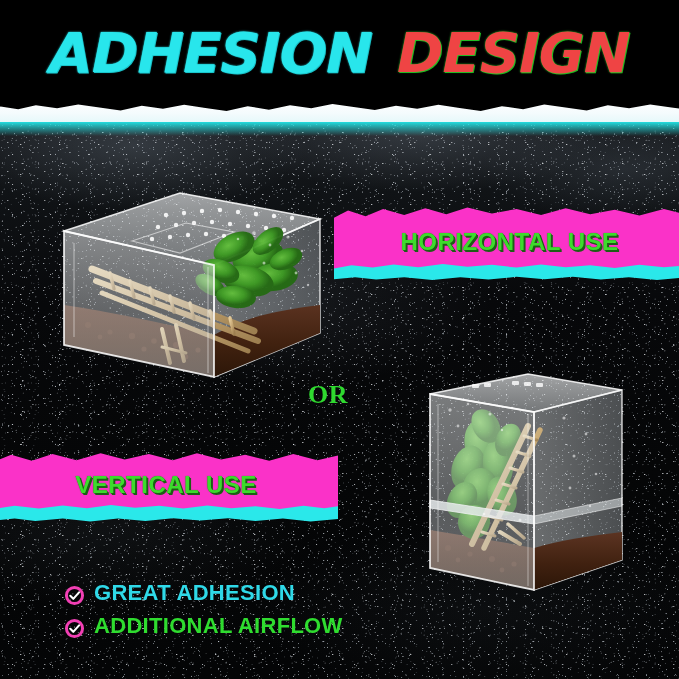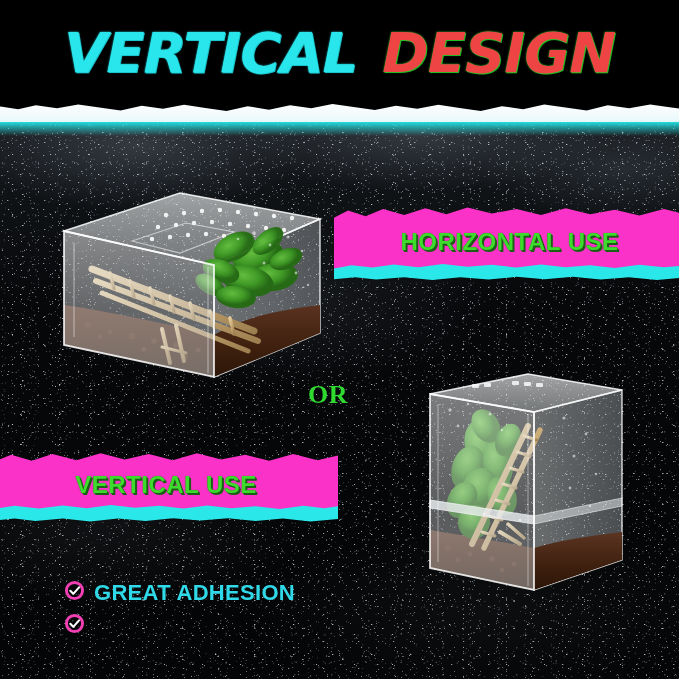--- a/index.html
+++ b/index.html
@@ -190,21 +190,21 @@
     color:#2fd92f;
     letter-spacing:.5px;
   }
 
   
   #feature-list {
     position:absolute; left:64px; top:580px;
     z-index:6;
     display:flex; flex-direction:column; gap:7px;
   }
-  .feature-item { display:flex; align-items:flex-start; gap:9px; }
+  .feature-item { display:flex; align-items:flex-end; gap:9px; }
   .check-icon { width:21px; height:21px; flex:0 0 21px; display:block; }
   .feature-label {
     font-family:"Liberation Sans", sans-serif;
     font-weight:700;
     font-size:22px;
     letter-spacing:.3px;
     white-space:nowrap;
   }
   .feature-item[data-variant="cyan"] .feature-label { color:#2fd9e8; }
   .feature-item[data-variant="green"] .feature-label { color:#2fdc2f; }
@@ -509,35 +509,36 @@
   </div>
 
   <div id="or-text">OR</div>
 
   <div class="torn-top">
     <div class="cyan-layer"></div>
     <div class="white-layer"></div>
   </div>
 
   <div class="headline">
-    <span class="w1">VERTICAL</span><span class="w2">DESIGN</span>
+    <span class="w1">ADHESION</span><span class="w2">DESIGN</span>
   </div>
 
   <div id="feature-list">
 
     <div class="feature-item" data-variant="cyan">
       <svg class="check-icon" viewBox="0 0 24 24">
         <circle cx="12" cy="12" r="9.2" fill="none" stroke="#f23fb4" stroke-width="3.4"></circle>
         <path d="M7.2 12.4 L10.6 15.8 L17.2 8.4" fill="none" stroke="#ffffff" stroke-width="2.4" stroke-linecap="round" stroke-linejoin="round"></path>
       </svg>
       <span class="feature-label">GREAT ADHESION</span>
     </div>
 
     <div class="feature-item" data-variant="green">
       <svg class="check-icon" viewBox="0 0 24 24">
         <circle cx="12" cy="12" r="9.2" fill="none" stroke="#f23fb4" stroke-width="3.4"></circle>
         <path d="M7.2 12.4 L10.6 15.8 L17.2 8.4" fill="none" stroke="#ffffff" stroke-width="2.4" stroke-linecap="round" stroke-linejoin="round"></path>
       </svg>
+      <span class="feature-label">ADDITIONAL AIRFLOW</span>
     </div>
 
   </div>
 
 </div>
 
 </body></html>

